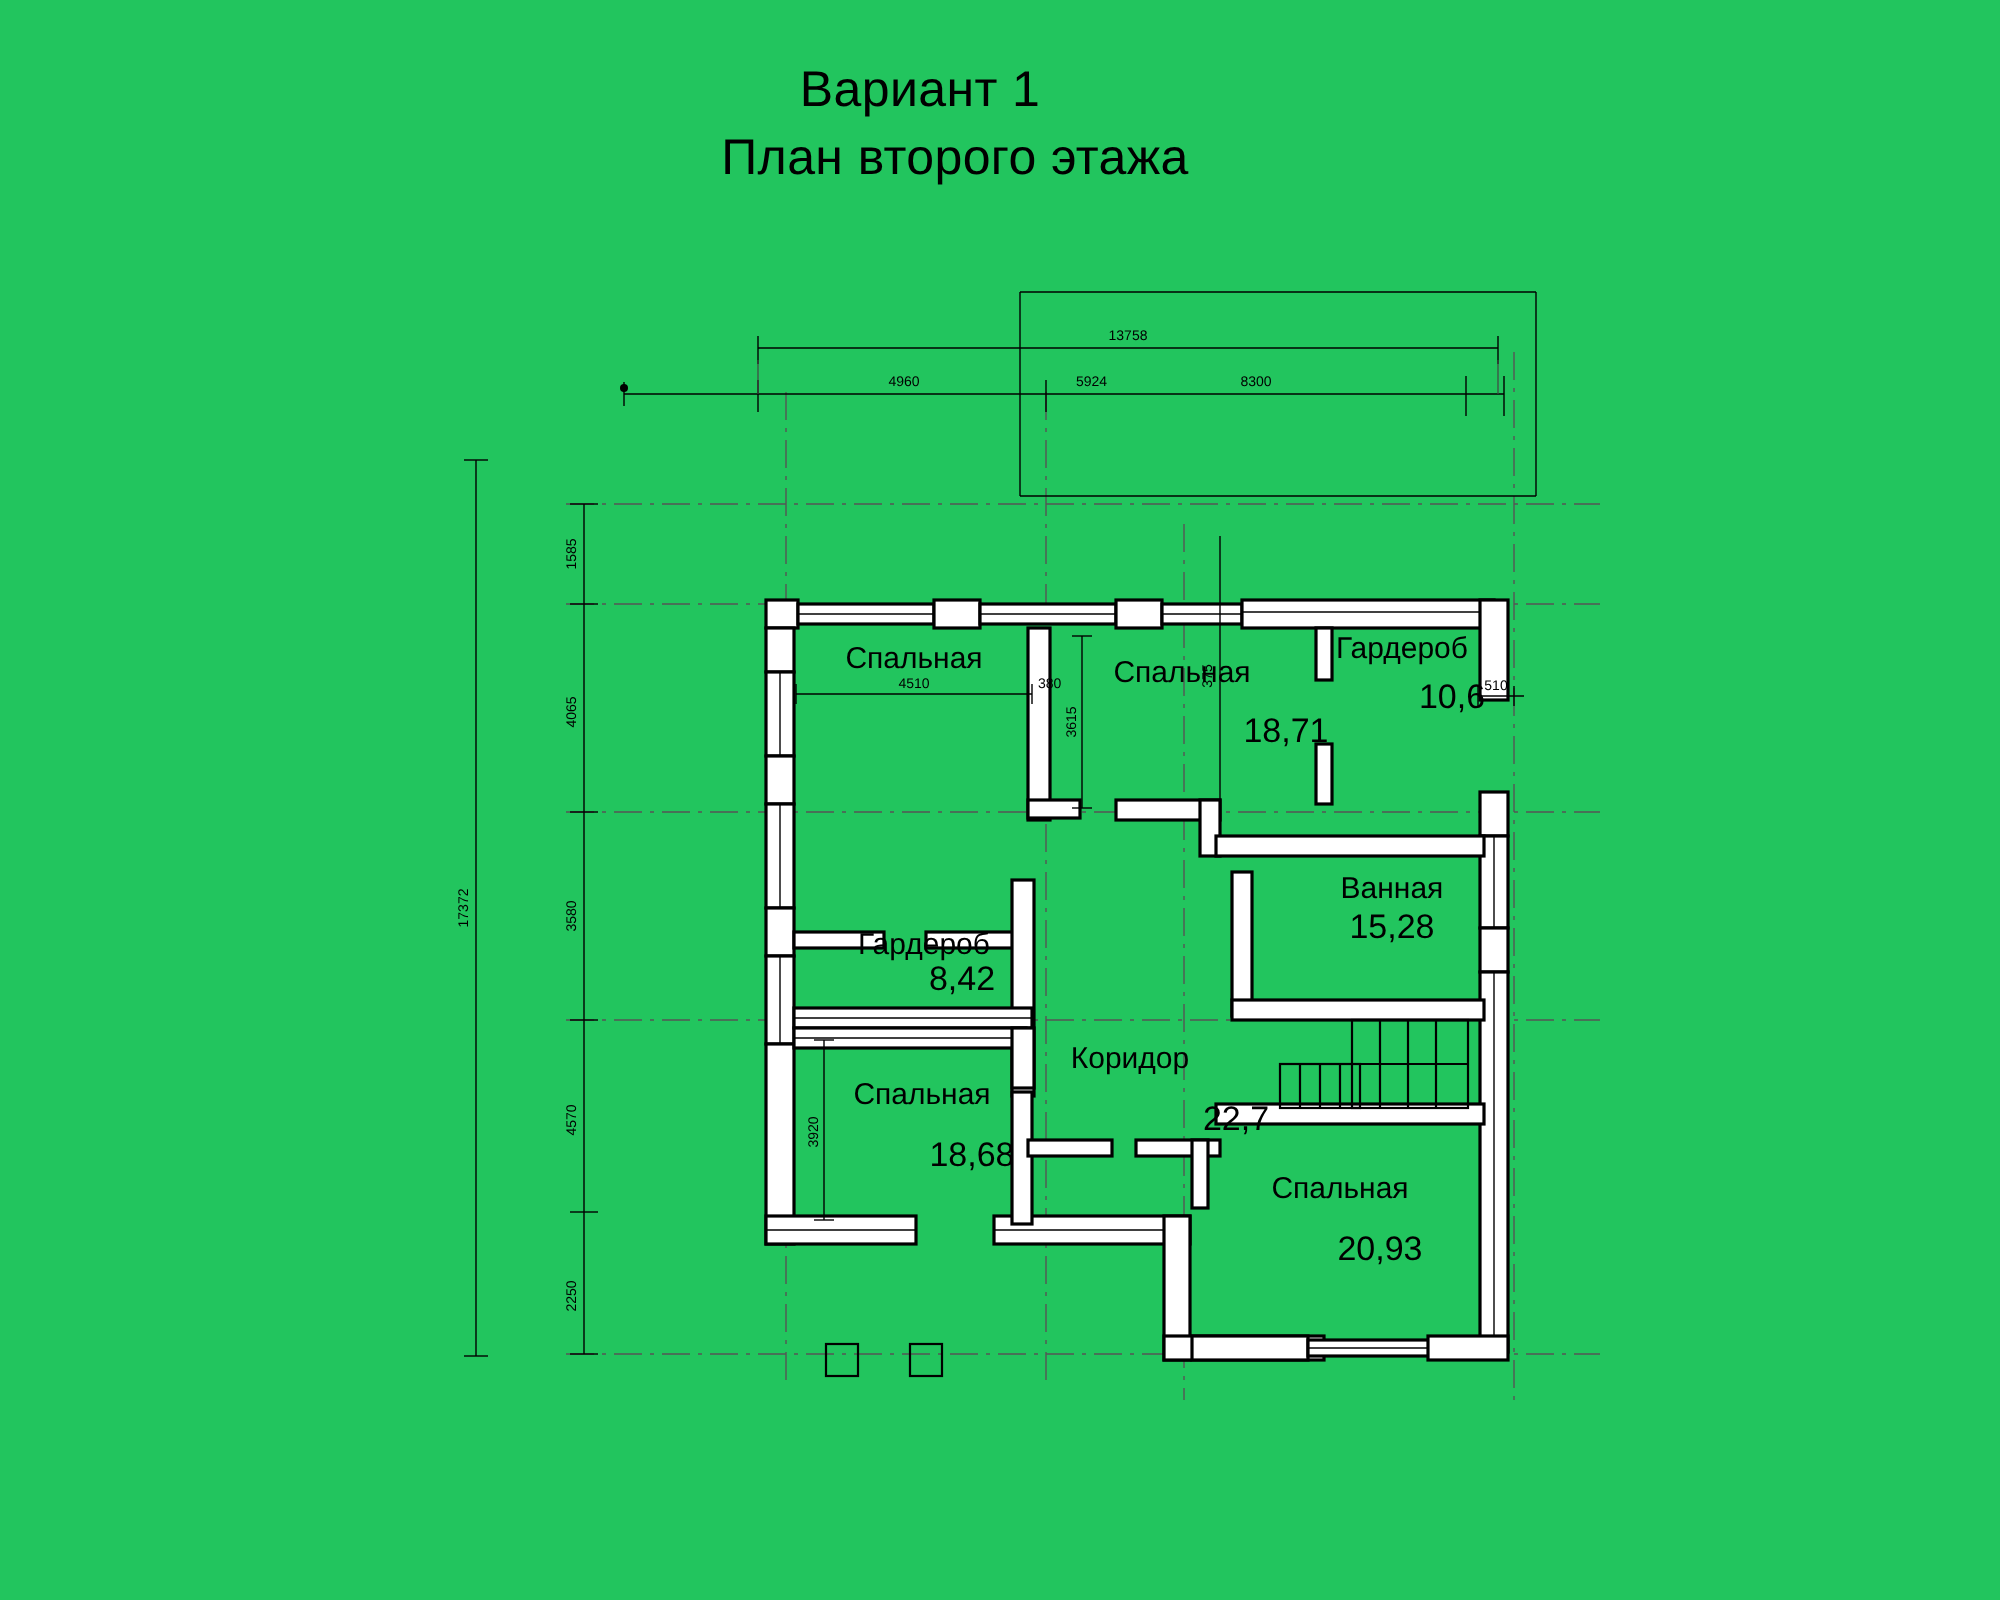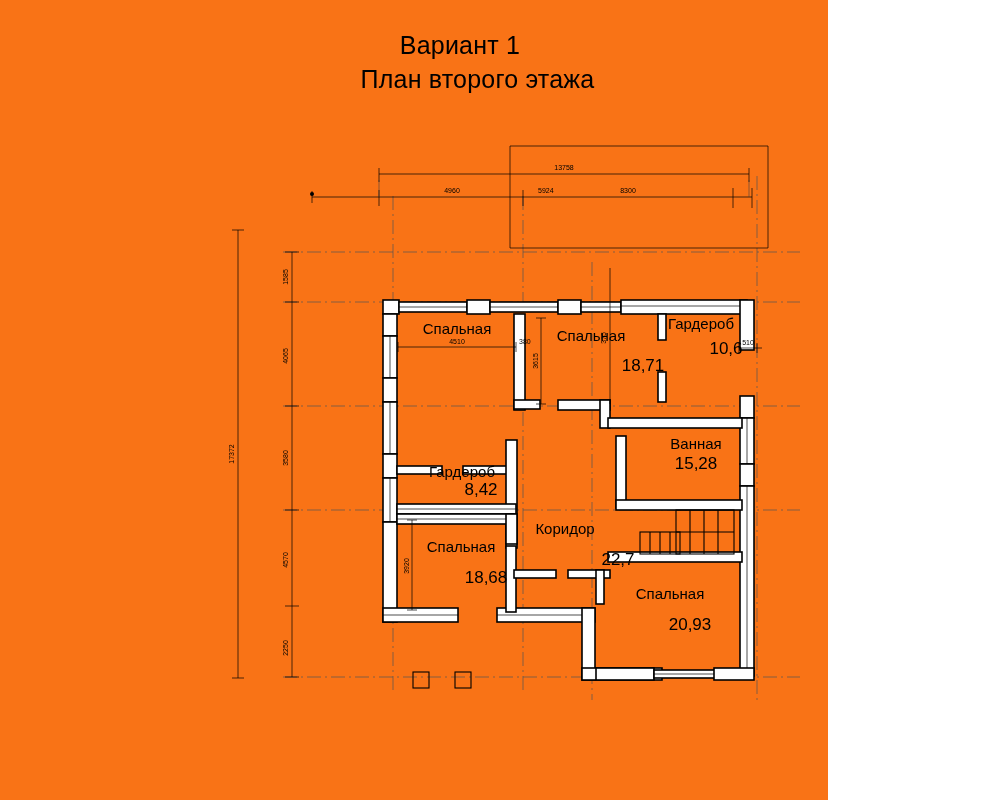--- a/index.html
+++ b/index.html
@@ -9,23 +9,23 @@
   }
   body {
     width: 1000px;
     height: 800px;
     font-family: "Liberation Sans", sans-serif;
     overflow: hidden;
     position: relative;
   }
   #plan-root {
     position: relative;
-    width: 828px;
+    width: 1000px;
     height: 800px;
-    background: #f97316;
+    background: #22c55e;
   }
   .title-block {
     position: absolute;
     top: 28px;
     left: 0;
     width: 1000px;
     text-align: center;
     pointer-events: none;
   }
   .title-line1 {

